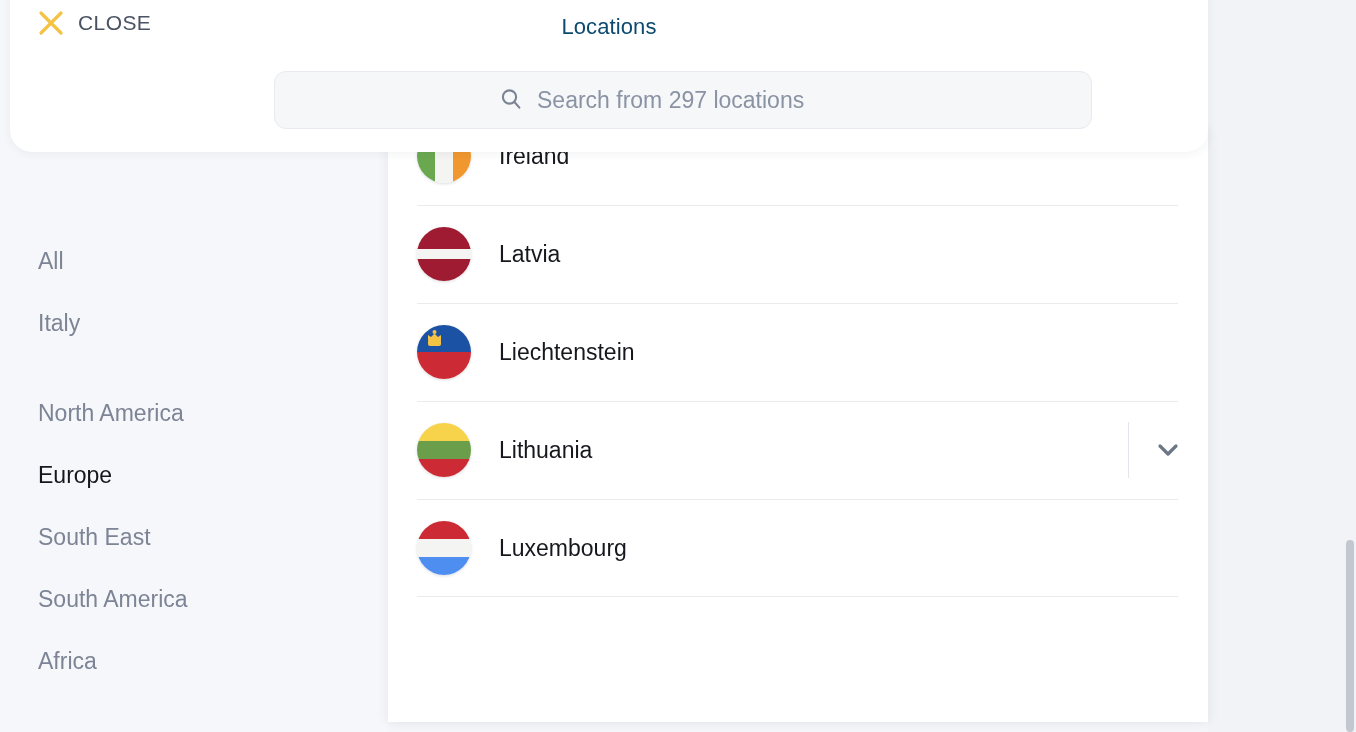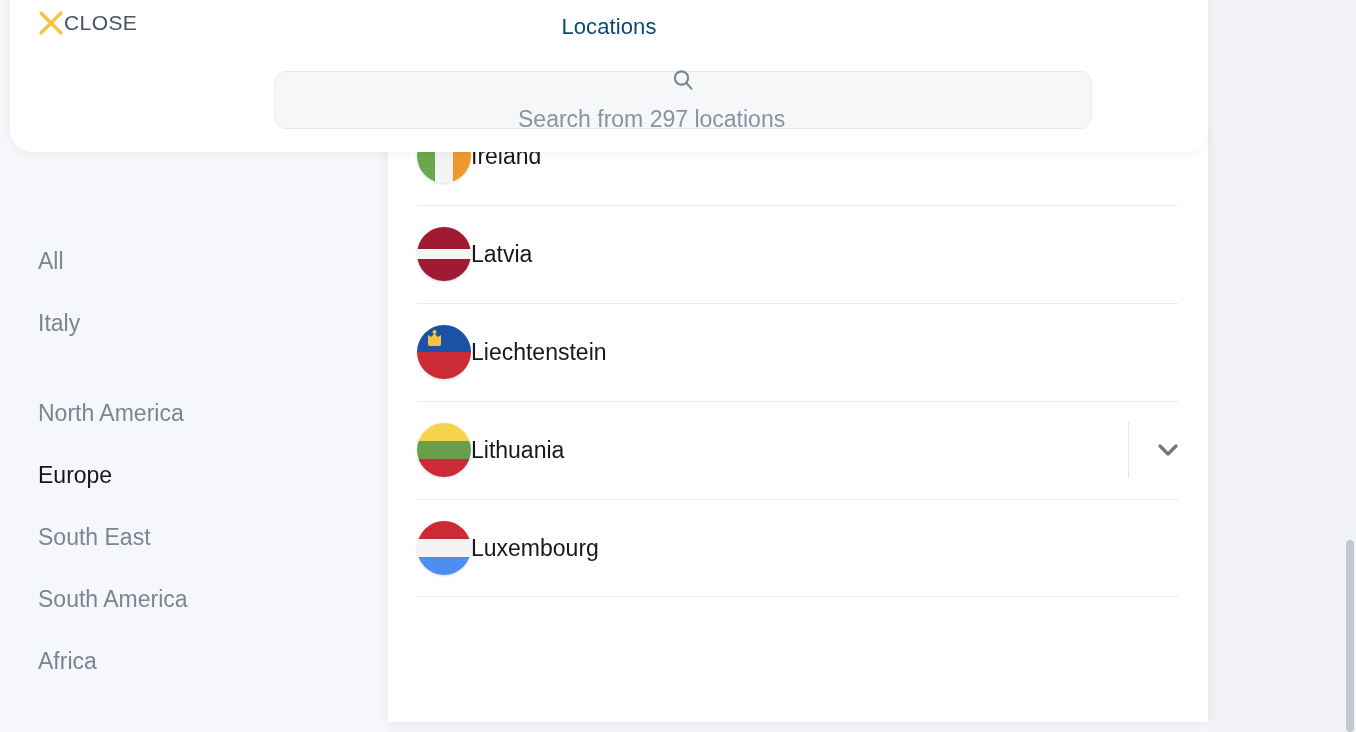--- a/index.html
+++ b/index.html
@@ -47,20 +47,21 @@
     box-shadow: 0 2px 10px rgba(40,50,70,0.06);
     z-index: 30;
   }
 
   .close-btn {
     position: absolute;
     left: 28px;
     top: 34px;
     display: flex;
     align-items: center;
+    gap: 14px;
     cursor: pointer;
     user-select: none;
   }
   .close-x {
     width: 26px;
     height: 26px;
     display: block;
   }
   .close-label {
     font-size: 21px;
@@ -90,23 +91,21 @@
     background: #f6f7f9;
     border: 1px solid #e7eaef;
     border-radius: 12px;
     display: flex;
     align-items: center;
     justify-content: center;
     cursor: text;
   }
   .search-inner {
     display: flex;
-    align-items: center;
     gap: 14px;
-    flex-direction: column;
   }
   .search-icon {
     width: 24px; height: 24px;
     display: block;
     flex: 0 0 auto;
   }
   .search-input {
     border: none;
     outline: none;
     background: transparent;
@@ -192,20 +191,21 @@
     width: 54px;
     height: 54px;
     border-radius: 50%;
     overflow: hidden;
     flex: 0 0 auto;
     box-shadow: 0 1px 3px rgba(30,40,60,0.16);
     position: relative;
   }
   .flag svg { display: block; width: 54px; height: 54px; }
   .row-label {
+    margin-left: 28px;
     font-size: 23px;
     color: #16181d;
     white-space: nowrap;
   }
   .row-action {
     position: absolute;
     right: 23px;
     top: 0;
     height: 98px;
     display: flex;

